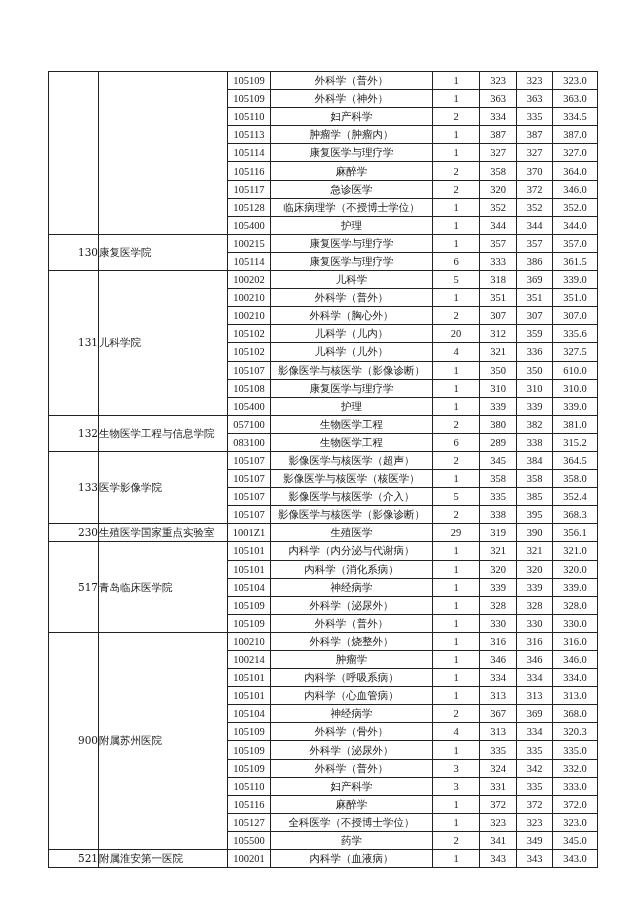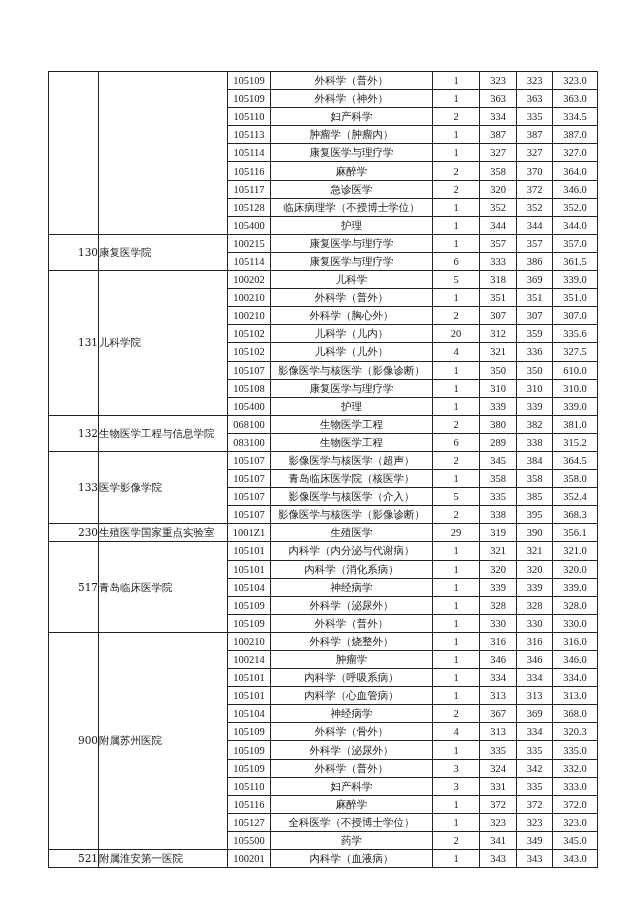--- a/index.html
+++ b/index.html
@@ -185,21 +185,21 @@
         <td class="c-mcode">105400</td>
         <td class="c-major">护理</td>
         <td class="c-num">1</td>
         <td class="c-num">339</td>
         <td class="c-num">339</td>
         <td class="c-num">339.0</td>
       </tr>
       <tr>
         <td class="c-code" rowspan="2">132</td>
         <td class="c-name" rowspan="2">生物医学工程与信息学院</td>
-        <td class="c-mcode">068100</td>
+        <td class="c-mcode">057100</td>
         <td class="c-major">生物医学工程</td>
         <td class="c-num">2</td>
         <td class="c-num">380</td>
         <td class="c-num">382</td>
         <td class="c-num">381.0</td>
       </tr>
       <tr>
         <td class="c-mcode">083100</td>
         <td class="c-major">生物医学工程</td>
         <td class="c-num">6</td>
@@ -212,21 +212,21 @@
         <td class="c-name" rowspan="4">医学影像学院</td>
         <td class="c-mcode">105107</td>
         <td class="c-major">影像医学与核医学（超声）</td>
         <td class="c-num">2</td>
         <td class="c-num">345</td>
         <td class="c-num">384</td>
         <td class="c-num">364.5</td>
       </tr>
       <tr>
         <td class="c-mcode">105107</td>
-        <td class="c-major">青岛临床医学院（核医学）</td>
+        <td class="c-major">影像医学与核医学（核医学）</td>
         <td class="c-num">1</td>
         <td class="c-num">358</td>
         <td class="c-num">358</td>
         <td class="c-num">358.0</td>
       </tr>
       <tr>
         <td class="c-mcode">105107</td>
         <td class="c-major">影像医学与核医学（介入）</td>
         <td class="c-num">5</td>
         <td class="c-num">335</td>

